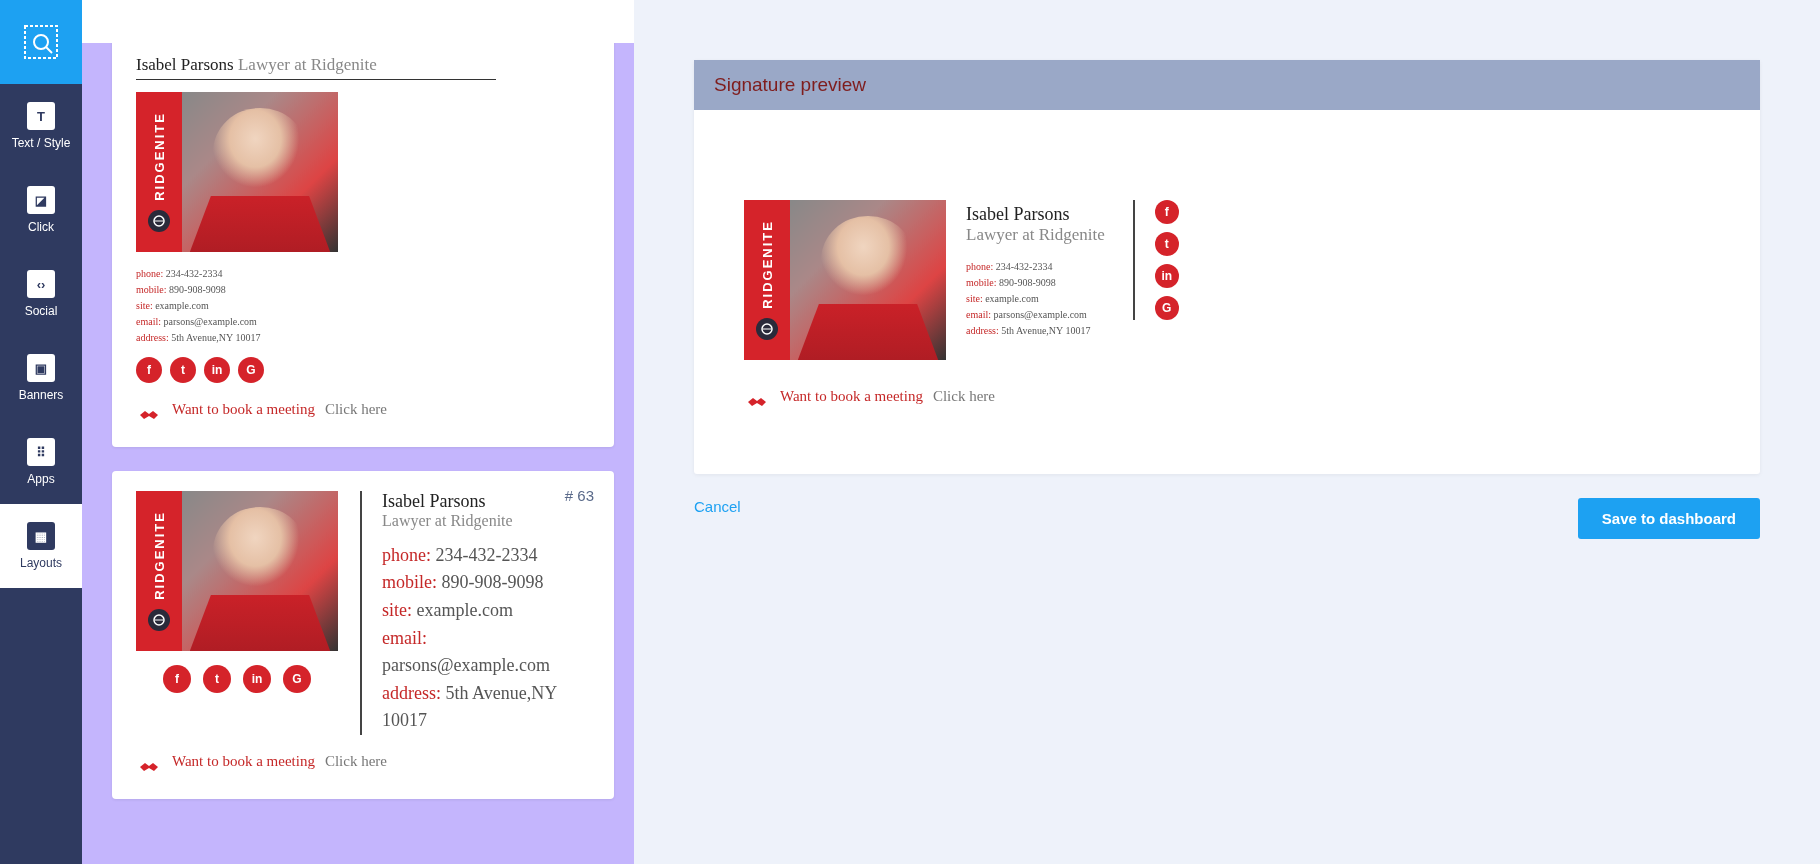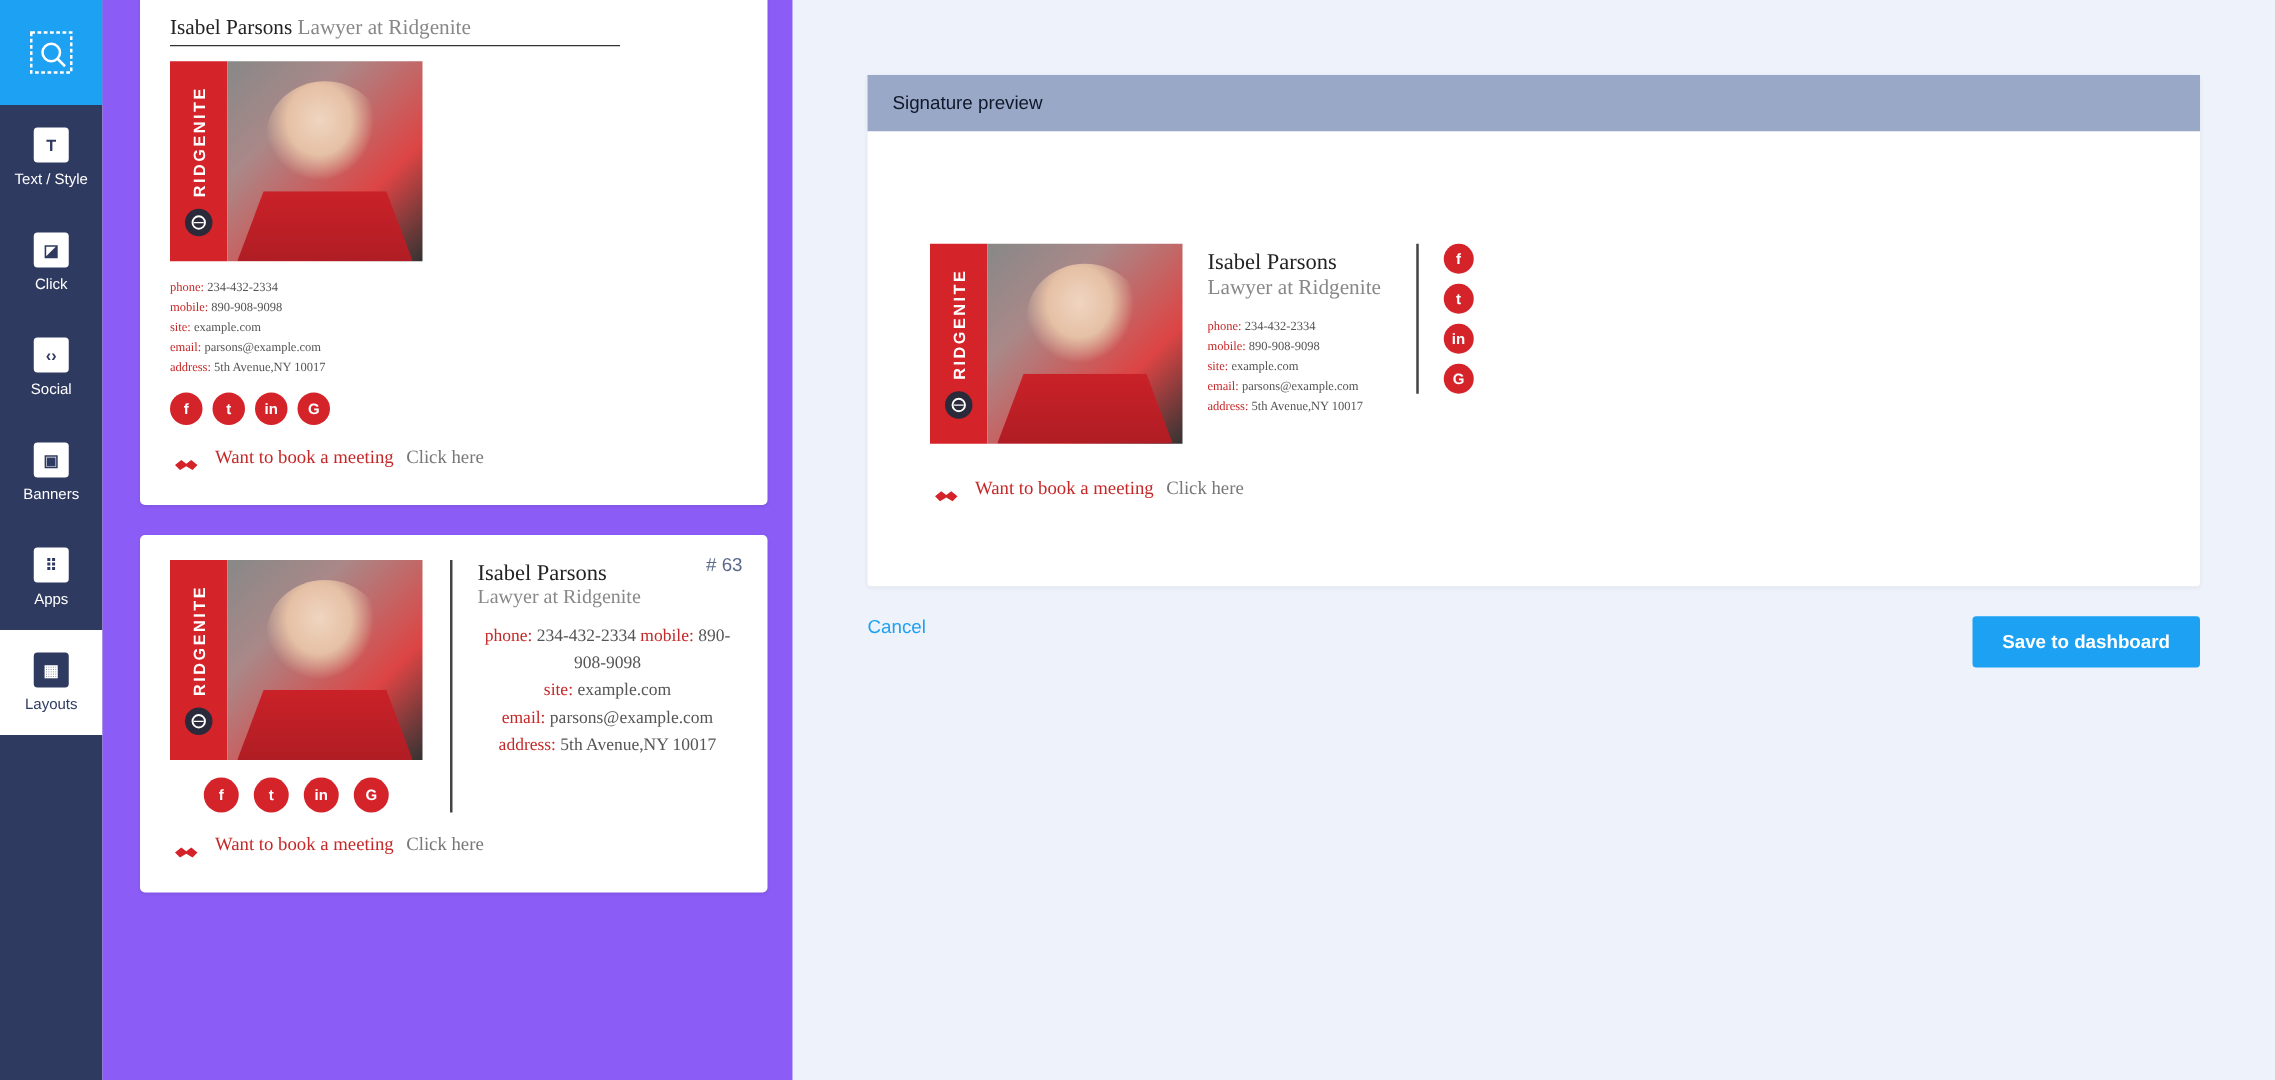--- a/index.html
+++ b/index.html
@@ -10,21 +10,21 @@
 .sidebar { width: 82px; background: #2f3a60; display: flex; flex-direction: column; }
 .sidebar-logo { height: 84px; background: #1da1f2; display: flex; align-items: center; justify-content: center; }
 .sidebar-logo svg { width: 40px; height: 40px; }
 .sidebar-item { display: flex; flex-direction: column; align-items: center; justify-content: center; padding: 18px 4px; cursor: pointer; color: #fff; font-family: Arial, sans-serif; }
 .sidebar-item.active { background: #fff; color: #2f3a60; }
 .sidebar-icon { width: 28px; height: 28px; background: #fff; color: #2f3a60; border-radius: 3px; display: flex; align-items: center; justify-content: center; margin-bottom: 6px; font-size: 13px; font-weight: bold; }
 .sidebar-item.active .sidebar-icon { background: #2f3a60; color: #fff; }
 .sidebar-label { font-size: 12px; text-align: center; }
 
 
-.middle { width: 552px; background: #8b5cf6; position: relative; overflow: hidden; }
+.middle { width: 552px; background: #c4b5fd; position: relative; overflow: hidden; margin-top: 43px; }
 .scroll-area { height: 100%; overflow-y: auto; padding: 0 20px 20px 30px; }
 .scroll-area::-webkit-scrollbar { width: 16px; }
 .scroll-area::-webkit-scrollbar-track { background: #f0f0f0; }
 .scroll-area::-webkit-scrollbar-thumb { background: #c5c5c5; }
 .scroll-area::-webkit-scrollbar-button { height: 16px; background: #e8e8e8; }
 
 .card { background: #fff; border-radius: 4px; box-shadow: 0 1px 3px rgba(0,0,0,0.08); padding: 20px 24px; margin-bottom: 24px; position: relative; }
 .card:first-child { margin-top: -8px; }
 .card-num { position: absolute; top: 16px; right: 20px; color: #5a6a8a; font-size: 15px; font-family: Arial, sans-serif; }
 
@@ -52,28 +52,28 @@
 .meeting-icon { width: 26px; height: 26px; display: flex; align-items: center; justify-content: center; color: #d5232a; }
 .meeting-text { color: #c52828; }
 .meeting-click { color: #777; font-family: Liberation Serif, serif; }
 
 
 .card2-body { display: flex; gap: 22px; }
 .card2-left { flex-shrink: 0; }
 .card2-right { border-left: 2px solid #444; padding-left: 20px; }
 .card2-right .pname2 { font-size: 18px; color: #222; }
 .card2-right .ptitle2 { font-size: 16px; color: #888; margin-bottom: 12px; }
-.card2-right .info-list { font-size: 14px; text-align: center; }
+.card2-right .info-list { font-size: 18px; }
 .socials2 { display: flex; gap: 12px; margin-top: 14px; justify-content: center; }
 .socials2 .soc { width: 28px; height: 28px; }
 
 
 .right { flex: 1; background: #eef2fa; padding: 60px 60px 0 60px; overflow: auto; }
 .preview-box { background: #fff; border-radius: 3px; box-shadow: 0 1px 4px rgba(0,0,0,0.06); }
-.preview-header { background: #9aa8c7; color: #0f172a; padding: 14px 20px; font-size: 15px; font-family: Arial, sans-serif; }
+.preview-header { background: #9aa8c7; color: #7f1d1d; padding: 14px 20px; font-size: 19px; font-family: Arial, sans-serif; }
 .preview-body { padding: 90px 50px 60px 50px; }
 .preview-content { display: flex; gap: 20px; align-items: flex-start; }
 .prev-photo-block { display: flex; flex-shrink: 0; }
 .prev-photo-block .photo { width: 156px; height: 160px; }
 .prev-info { padding-top: 4px; }
 .prev-info .pname2 { font-size: 18px; color: #222; }
 .prev-info .ptitle2 { font-size: 17px; color: #888; margin-bottom: 14px; }
 .prev-socials { display: flex; flex-direction: column; gap: 8px; border-left: 2px solid #444; padding-left: 20px; margin-left: 8px; }
 .prev-socials .soc { width: 24px; height: 24px; }
 

